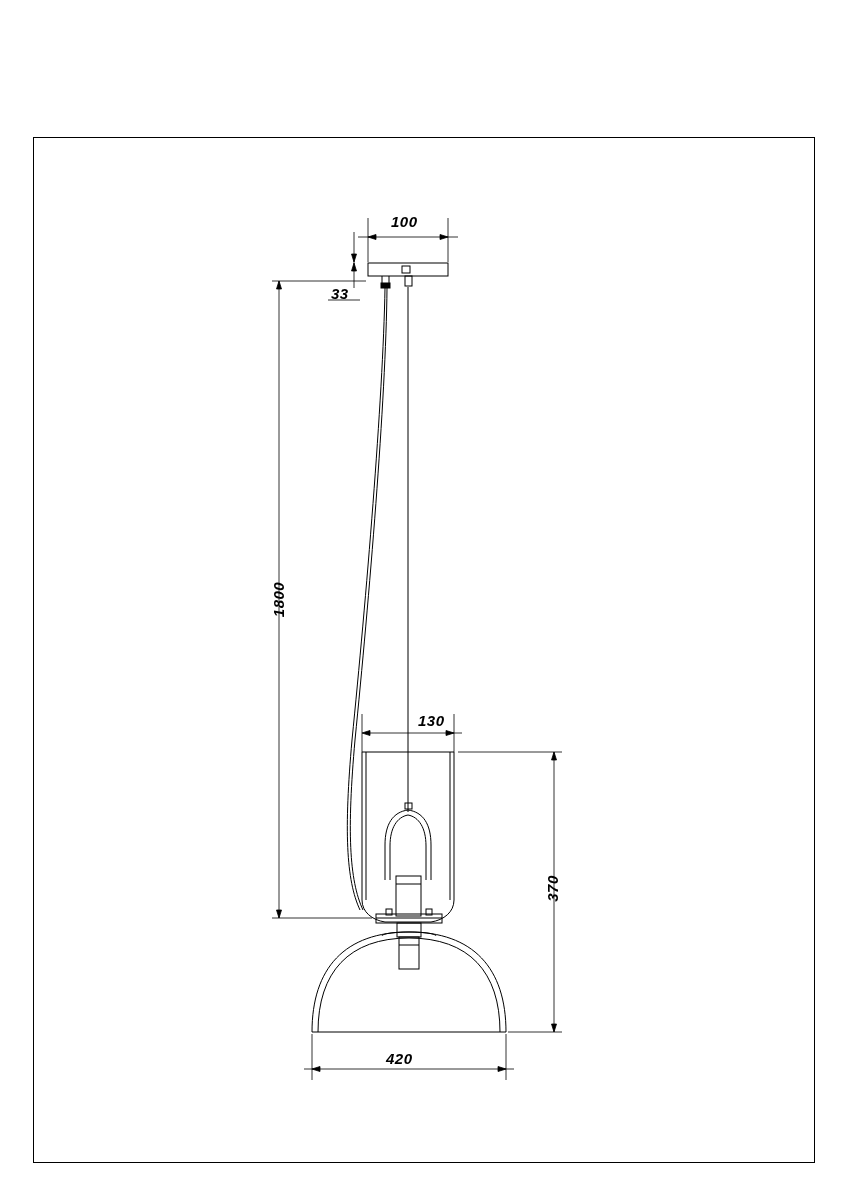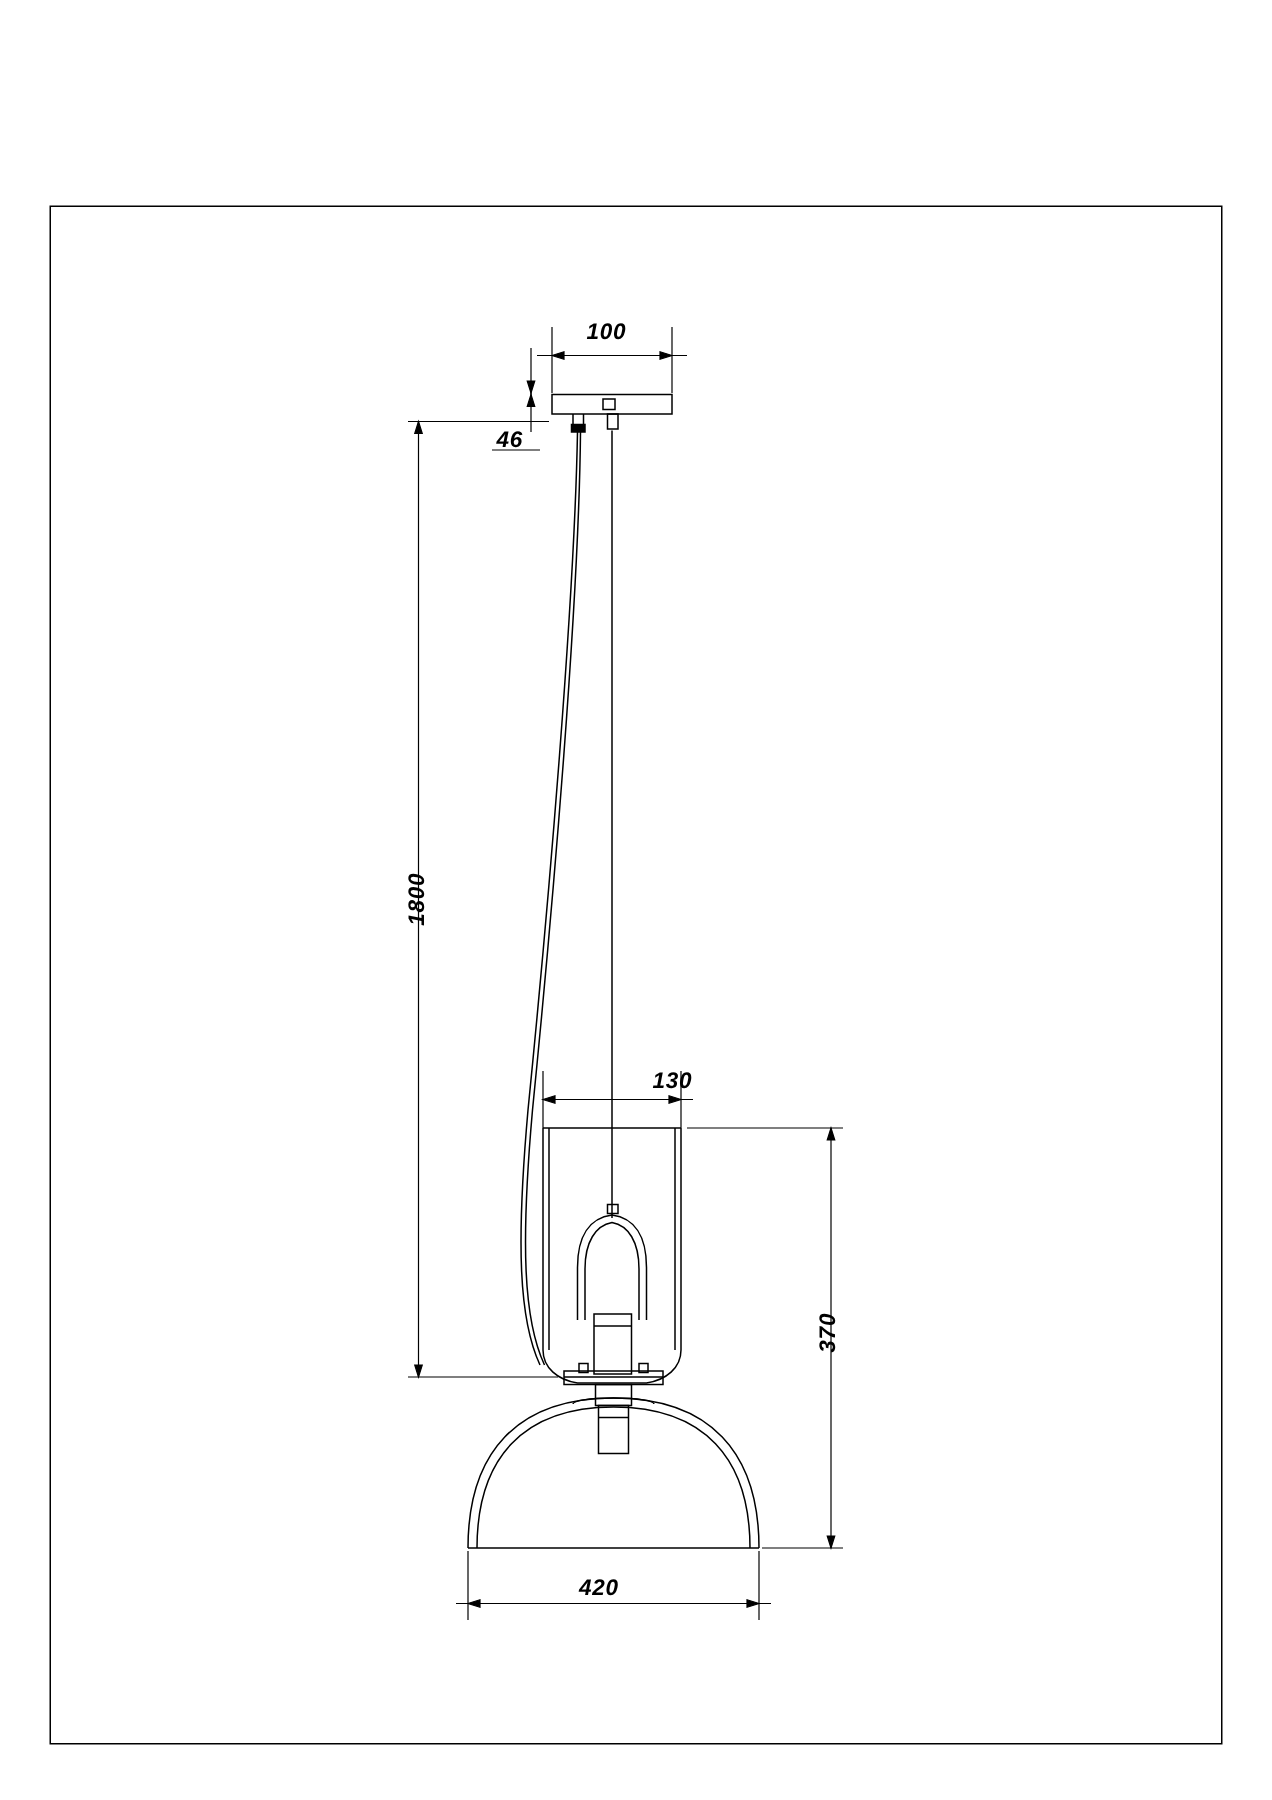--- a/index.html
+++ b/index.html
@@ -160,23 +160,23 @@
         <line x1="304" y1="1069" x2="514" y2="1069"></line>
         <path d="M312,1069 L320,1066.5 L320,1071.5 Z" fill="#000000"></path>
         <path d="M506,1069 L498,1066.5 L498,1071.5 Z" fill="#000000"></path>
       </g>
 
     </g>
   </svg>
 
   <div class="dim-label" style="left:391px; top:213px;">100</div>
 
-  <div class="dim-label" style="left:331px; top:285px;">46</div>
+  <div class="dim-label" style="left:331px; top:285px;">33</div>
 
   <div class="dim-label vertical" style="left:248px; top:591px; width:60px; text-align:center;">1800</div>
 
-  <div class="dim-label" style="left:435px; top:712px;">130</div>
+  <div class="dim-label" style="left:418px; top:712px;">130</div>
 
   <div class="dim-label vertical" style="left:524px; top:880px; width:56px; text-align:center;">370</div>
 
   <div class="dim-label" style="left:386px; top:1050px;">420</div>
 
 </div>
 
 </body></html>

